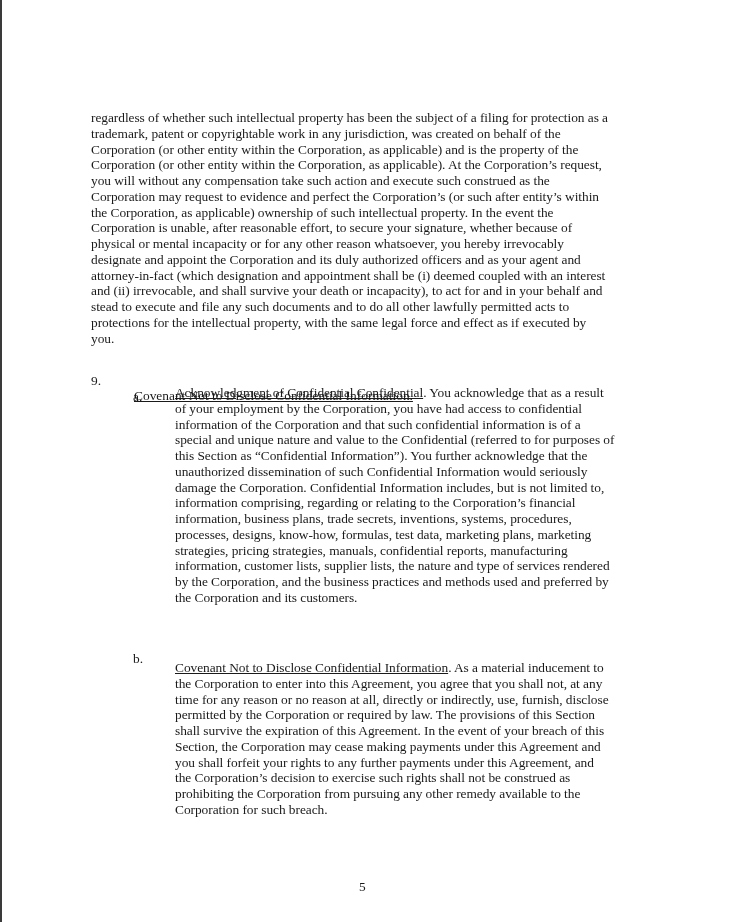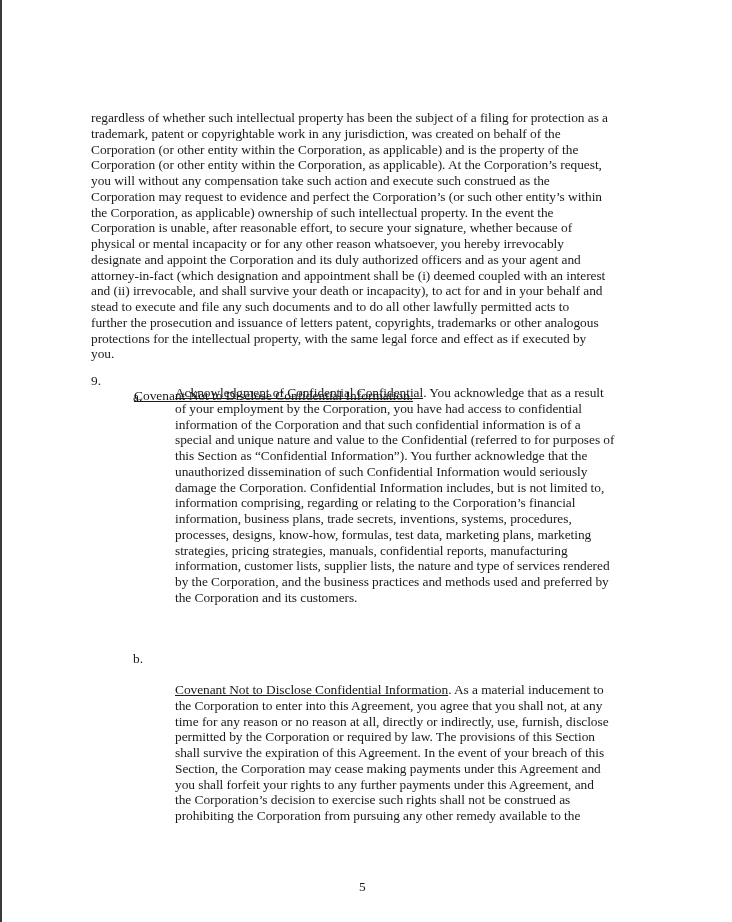--- a/index.html
+++ b/index.html
@@ -64,21 +64,21 @@
       text-decoration: underline;
     }
     .sub-label {
       position: absolute;
       font-size: 13.4px;
       line-height: 15.75px;
     }
     .sub-a-label { left: 133px; top: 389px; }
     .sub-b-label { left: 133px; top: 651px; }
     .sub-a { left: 175px; top: 385px; }
-    .sub-b { left: 175px; top: 682px; }
+    .sub-b { left: 175px; top: 660px; }
     .u {
       text-decoration: underline;
     }
     .page-number {
       position: absolute;
       left: 359px;
       top: 879px;
       font-size: 13.4px;
     }
   </style>
@@ -88,29 +88,28 @@
 <div class="left-edge"></div>
 
 <div class="page">
 
   <div class="para intro">
     <span class="line">regardless of whether such intellectual property has been the subject of a filing for protection as a</span>
     <span class="line">trademark, patent or copyrightable work in any jurisdiction, was created on behalf of the</span>
     <span class="line">Corporation (or other entity within the Corporation, as applicable) and is the property of the</span>
     <span class="line">Corporation (or other entity within the Corporation, as applicable).  At the Corporation’s request,</span>
     <span class="line">you will without any compensation take such action and execute such construed as the</span>
-    <span class="line">Corporation may request to evidence and perfect the Corporation’s (or such other entity’s within</span>
+    <span class="line">Corporation may request to evidence and perfect the Corporation’s (or such after entity’s within</span>
     <span class="line">the Corporation, as applicable) ownership of such intellectual property.  In the event the</span>
     <span class="line">Corporation is unable, after reasonable effort, to secure your signature, whether because of</span>
     <span class="line">physical or mental incapacity or for any other reason whatsoever, you hereby irrevocably</span>
     <span class="line">designate and appoint the Corporation and its duly authorized officers and as your agent and</span>
     <span class="line">attorney-in-fact (which designation and appointment shall be (i) deemed coupled with an interest</span>
     <span class="line">and (ii) irrevocable, and shall survive your death or incapacity), to act for and in your behalf and</span>
     <span class="line">stead to execute and file any such documents and to do all other lawfully permitted acts to</span>
-    <span class="line">further the prosecution and issuance of letters patent, copyrights, trademarks or other analogous</span>
     <span class="line">protections for the intellectual property, with the same legal force and effect as if executed by</span>
     <span class="line">you.</span>
   </div>
 
   <div class="section-heading">
     <span class="num">9.</span>
     <span class="title">Covenant Not to Disclose Confidential Information.</span>
   </div>
 
   <span class="sub-label sub-a-label">a.</span>
@@ -135,17 +134,18 @@
   <div class="para sub-b">
     <span class="line"><span class="u">Covenant Not to Disclose Confidential Information</span><span>. As a material inducement to</span></span>
     <span class="line">the Corporation to enter into this Agreement, you agree that you shall not, at any</span>
     <span class="line">time for any reason or no reason at all, directly or indirectly, use, furnish, disclose</span>
     <span class="line">permitted by the Corporation or required by law. The provisions of this Section</span>
     <span class="line">shall survive the expiration of this Agreement.  In the event of your breach of this</span>
     <span class="line">Section, the Corporation may cease making payments under this Agreement and</span>
     <span class="line">you shall forfeit your rights to any further payments under this Agreement, and</span>
     <span class="line">the Corporation’s decision to exercise such rights shall not be construed as</span>
     <span class="line">prohibiting the Corporation from pursuing any other remedy available to the</span>
+    <span class="line">Corporation for such breach.</span>
   </div>
 
   <span class="page-number">5</span>
 
 </div>
 
 </body></html>

